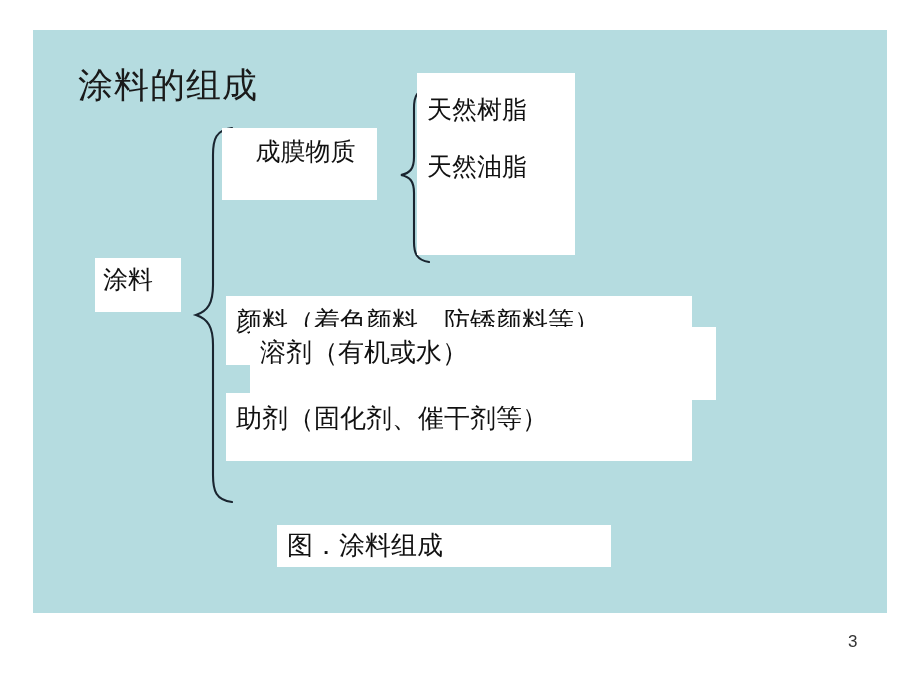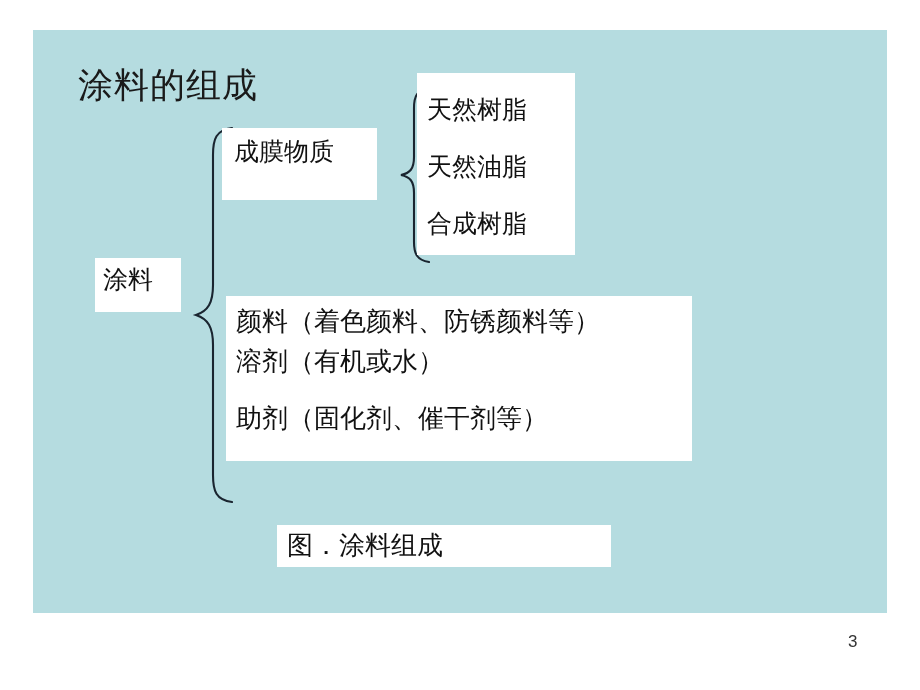--- a/index.html
+++ b/index.html
@@ -61,20 +61,21 @@
   #film-box {
     left: 189px;
     top: 98px;
     width: 155px;
     height: 72px;
     padding: 6px 0 0 12px;
   }
   #film-box .label {
     font-size: 25px;
     line-height: 36px;
+    text-align: center;
   }
 
   
   #root-box {
     left: 62px;
     top: 228px;
     width: 86px;
     height: 54px;
     padding: 4px 0 0 8px;
   }
@@ -87,21 +88,21 @@
   .wide-row {
     left: 193px;
     width: 466px;
     padding: 6px 0 0 10px;
   }
   .wide-row .label {
     font-size: 26px;
     line-height: 40px;
   }
   #row-pigment { top: 236px;  height: 69px; margin-top: 30px; }
-  #row-solvent { top: 306px;  height: 73px; }
+  #row-solvent { top: 297px;  height: 73px; margin-left: 24px; }
   #row-additive{ top: 363px;  height: 68px; }
 
   
   #caption-box {
     left: 244px;
     top: 495px;
     width: 334px;
     height: 42px;
     padding: 2px 0 4px 10px;
   }
@@ -160,21 +161,20 @@
     <div class="label">涂料</div>
   </div>
 
   <div id="film-box" class="box">
     <div class="label">成膜物质</div>
   </div>
 
   <div id="resin-box" class="box">
     <div class="resin-line">天然树脂</div>
     <div class="resin-line">天然油脂</div>
-    <div class="resin-line">合成树脂</div>
   </div>
 
   <div id="row-pigment" class="box wide-row">
     <div class="label">颜料（着色颜料、防锈颜料等）</div>
   </div>
   <div id="row-solvent" class="box wide-row">
     <div class="label">溶剂（有机或水）</div>
   </div>
   <div id="row-additive" class="box wide-row">
     <div class="label">助剂（固化剂、催干剂等）</div>

